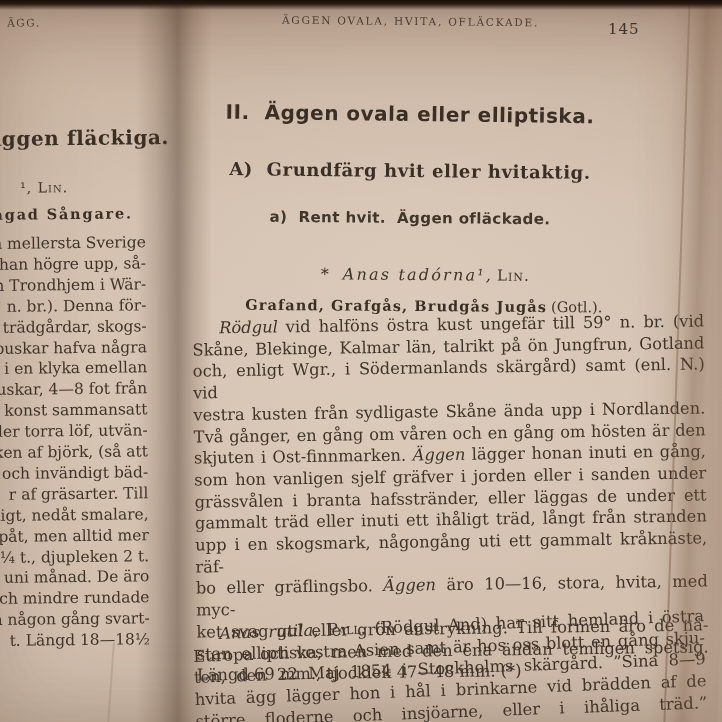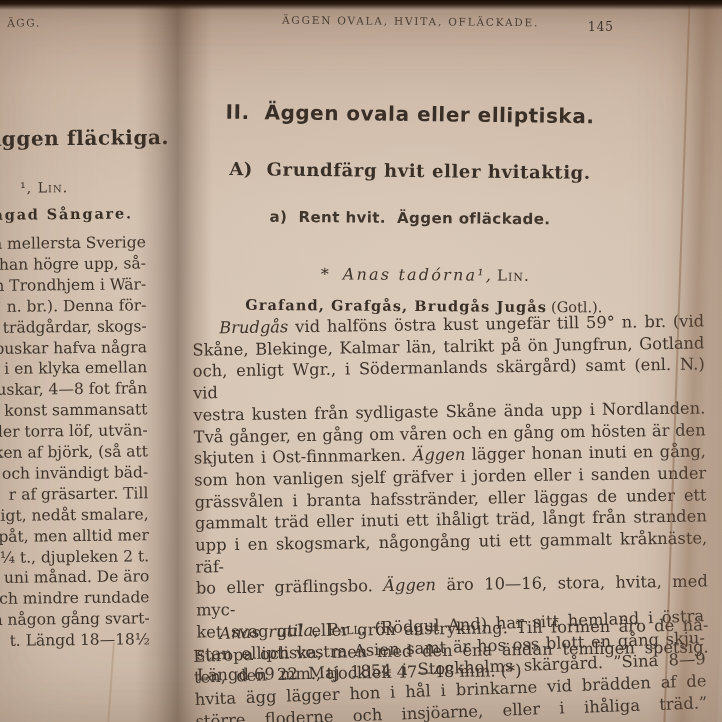--- a/index.html
+++ b/index.html
@@ -43,21 +43,21 @@
   .lp .rh{position:absolute;top:16px;left:-5px;font-size:10.5px;letter-spacing:1.6px;color:#4a3e33;white-space:nowrap;}
   .lp .sh{position:absolute;top:126px;left:-12px;font-weight:bold;font-size:20px;letter-spacing:.6px;white-space:nowrap;color:#3a2f26;}
   .lp .sp{position:absolute;top:179px;left:22px;font-size:14px;font-variant:small-caps;letter-spacing:1px;white-space:nowrap;}
   .lp .nm{position:absolute;top:205px;left:-5px;font-weight:bold;font-size:14.5px;letter-spacing:1.8px;white-space:nowrap;color:#3a2f26;}
   .lp .body{position:absolute;top:234px;left:0;width:150px;height:470px;font-size:15.5px;}
   .lline{position:absolute;right:3px;white-space:nowrap;}
 
   
   .rp{position:absolute;left:160px;top:0;width:562px;height:518px;z-index:1;}
   .rp .hdr{position:absolute;top:15px;left:122px;font-size:10.5px;letter-spacing:1.8px;color:#4a3e33;transform:rotate(.6deg);white-space:nowrap;}
-  .rp .pno{position:absolute;top:20px;left:428px;font-size:12px;letter-spacing:1px;}
+  .rp .pno{position:absolute;top:20px;left:448px;font-size:15px;letter-spacing:1px;}
   .cline{position:absolute;left:0;width:500px;text-align:center;white-space:pre;}
   .h-ii{top:102px;font-family:"DejaVu Sans","Liberation Sans",sans-serif;font-weight:bold;font-size:20px;letter-spacing:.5px;transform:rotate(.7deg);color:#3a2f26;}
   .h-a{top:160px;font-weight:bold;font-size:18px;letter-spacing:.6px;transform:rotate(.6deg);color:#3a2f26;}
   .h-aa{top:209px;font-family:"DejaVu Sans","Liberation Sans",sans-serif;font-weight:bold;font-size:15px;letter-spacing:.4px;transform:rotate(.5deg);color:#41362c;}
   .spec{top:246px;font-size:16px;transform:rotate(.4deg);}
   .spec .star{margin-right:14px;}
   .spec .it{font-style:italic;letter-spacing:2.2px;}
   .spec .sc{font-variant:small-caps;letter-spacing:1px;margin-left:4px;font-size:15px;}
   .syn{top:281px;font-size:14.5px;transform:rotate(.4deg);}
   .syn .bd{font-weight:bold;letter-spacing:1.1px;color:#3a2f26;}
@@ -117,21 +117,21 @@
 
     <div class="cline spec">
       <span class="star">*</span><span class="it">Anas tadórna¹,</span><span class="sc">Lin.</span>
     </div>
 
     <div class="cline syn">
       <span class="bd">Grafand, Grafgås, Brudgås Jugås</span><span class="nrm">(Gotl.).</span>
     </div>
 
     <div class="para p1">
-        <div class="pline"><span class="it">Brudgås</span><span> vid halföns östra kust ungefär till 59° n. br. (vid</span></div>
+        <div class="pline"><span class="it">Rödgul</span><span> vid halföns östra kust ungefär till 59° n. br. (vid</span></div>
         <div class="pline"><span>Skåne, Blekinge, Kalmar län, talrikt på ön Jungfrun, Gotland</span></div>
         <div class="pline"><span>och, enligt Wgr., i Södermanlands skärgård) samt (enl. N.) vid</span></div>
         <div class="pline"><span>vestra kusten från sydligaste Skåne ända upp i Nordlanden.</span></div>
         <div class="pline"><span>Två gånger, en gång om våren och en gång om hösten är den</span></div>
         <div class="pline"><span>skjuten i Ost-finnmarken. </span><span class="it">Äggen</span><span> lägger honan inuti en gång,</span></div>
         <div class="pline"><span>som hon vanligen sjelf gräfver i jorden eller i sanden under</span></div>
         <div class="pline"><span>grässvålen i branta hafsstränder, eller läggas de under ett</span></div>
         <div class="pline"><span>gammalt träd eller inuti ett ihåligt träd, långt från stranden</span></div>
         <div class="pline"><span>upp i en skogsmark, någongång uti ett gammalt kråknäste, räf-</span></div>
         <div class="pline"><span>bo eller gräflingsbo. </span><span class="it">Äggen</span><span> äro 10—16, stora, hvita, med myc-</span></div>

